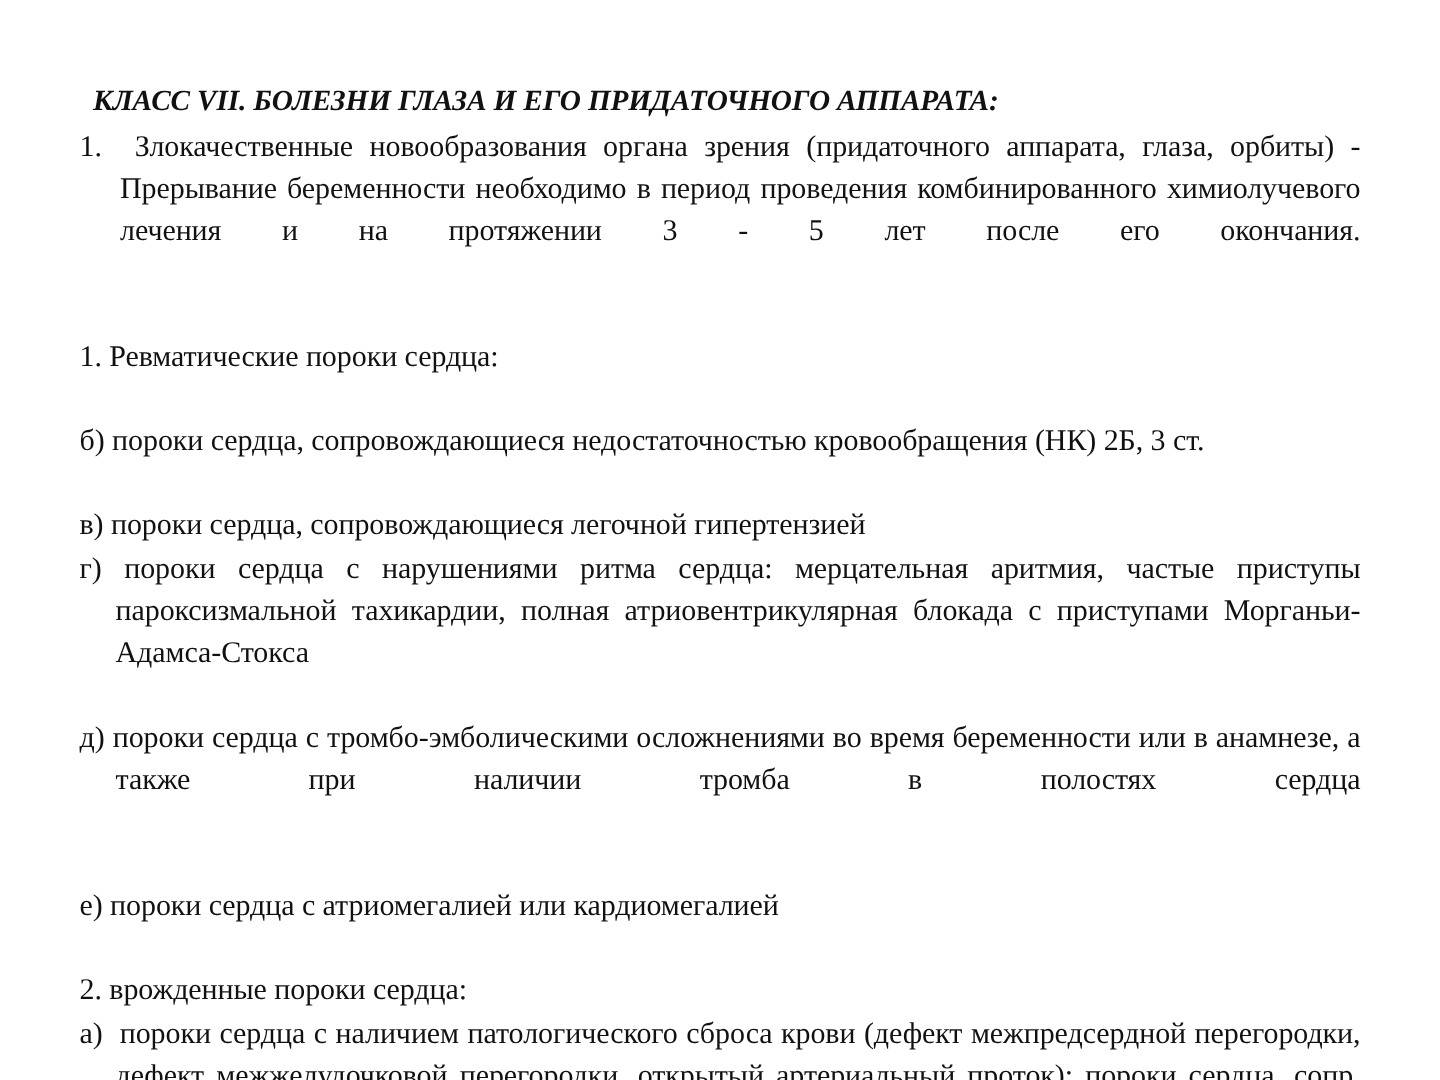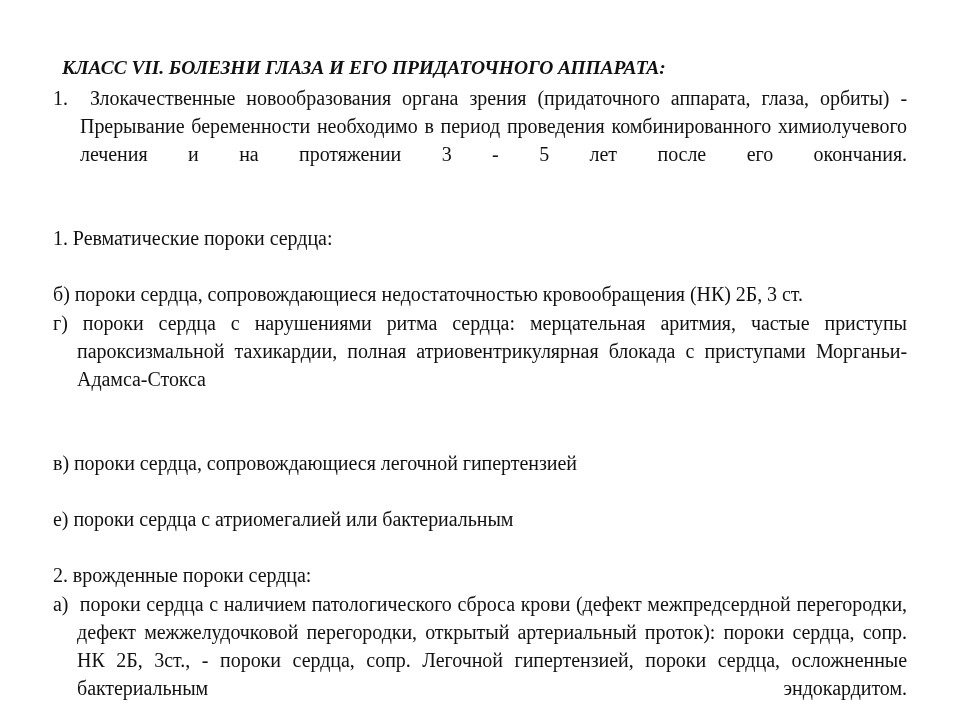--- a/index.html
+++ b/index.html
@@ -98,26 +98,27 @@
     <h1 class="class-heading first">КЛАСС VII. БОЛЕЗНИ ГЛАЗА И ЕГО ПРИДАТОЧНОГО АППАРАТА:</h1>
 
     <p class="para justify hang-1 sp-s"><span>1.</span>&nbsp;&nbsp;<span>Злокачественные новообразования органа зрения (придаточного аппарата, глаза, орбиты) - Прерывание беременности необходимо в период проведения комбинированного химиолучевого лечения и на протяжении 3 - 5 лет после его окончания.</span></p>
 
 
     <p class="para flat sp-xs"><span>1.</span>&nbsp;<span>Ревматические пороки сердца:</span></p>
 
 
     <p class="para flat sp-xs"><span>б)</span>&nbsp;<span>пороки сердца, сопровождающиеся недостаточностью кровообращения (НК) 2Б, 3 ст.</span></p>
 
+    <p class="para flat sp-xs"><span>в)</span>&nbsp;<span>пороки сердца, сопровождающиеся легочной гипертензией</span></p>
+
     <p class="para justify hang-2 sp-xs"><span>г)</span>&nbsp;<span>пороки сердца с нарушениями ритма сердца: мерцательная аритмия, частые приступы пароксизмальной тахикардии, полная атриовентрикулярная блокада с приступами Морганьи-Адамса-Стокса</span></p>
 
-    <p class="para flat sp-xs"><span>в)</span>&nbsp;<span>пороки сердца, сопровождающиеся легочной гипертензией</span></p>
+    <p class="para justify hang-2 sp-xs"><span>д)</span>&nbsp;<span>пороки сердца с тромбо-эмболическими осложнениями во время беременности или в анамнезе, а также при наличии тромба в полостях сердца</span></p>
 
-
-    <p class="para flat sp-xs"><span>е)</span>&nbsp;<span>пороки сердца с атриомегалией или бактериальным</span></p>
+    <p class="para flat sp-xs"><span>е)</span>&nbsp;<span>пороки сердца с атриомегалией или кардиомегалией</span></p>
 
     <p class="para flat sp-xs"><span>2.</span>&nbsp;<span>врожденные пороки сердца:</span></p>
 
     <p class="para justify hang-2 sp-xs"><span>а)</span>&nbsp;&nbsp;<span>пороки сердца с наличием патологического сброса крови (дефект межпредсердной перегородки, дефект межжелудочковой перегородки, открытый артериальный проток): пороки сердца, сопр. НК 2Б, 3ст., - пороки сердца, сопр. Легочной гипертензией, пороки сердца, осложненные бактериальным эндокардитом.</span></p>
 
     <p class="para justify hang-2 sp-xs">&nbsp;</p>
 
   </div>
 </div>
 

